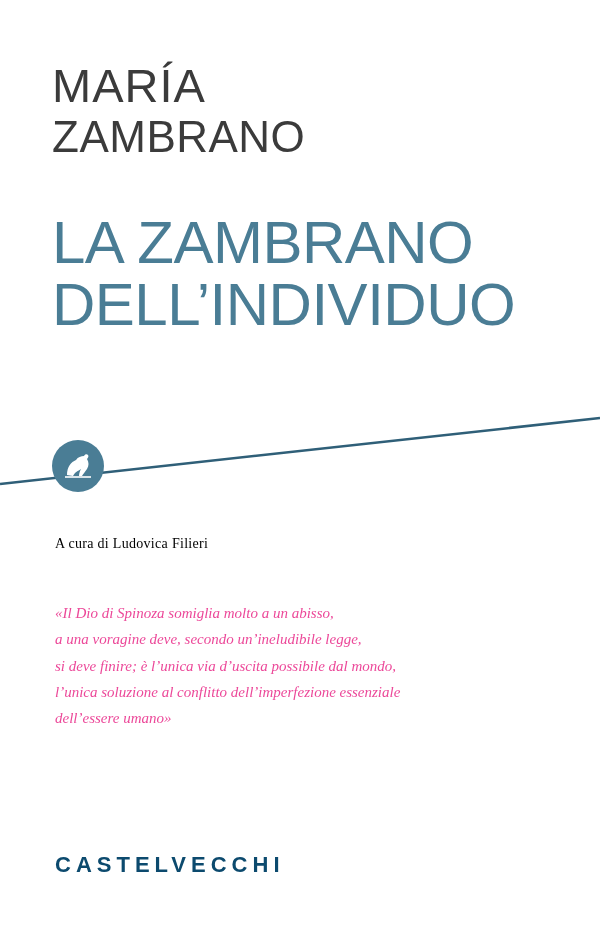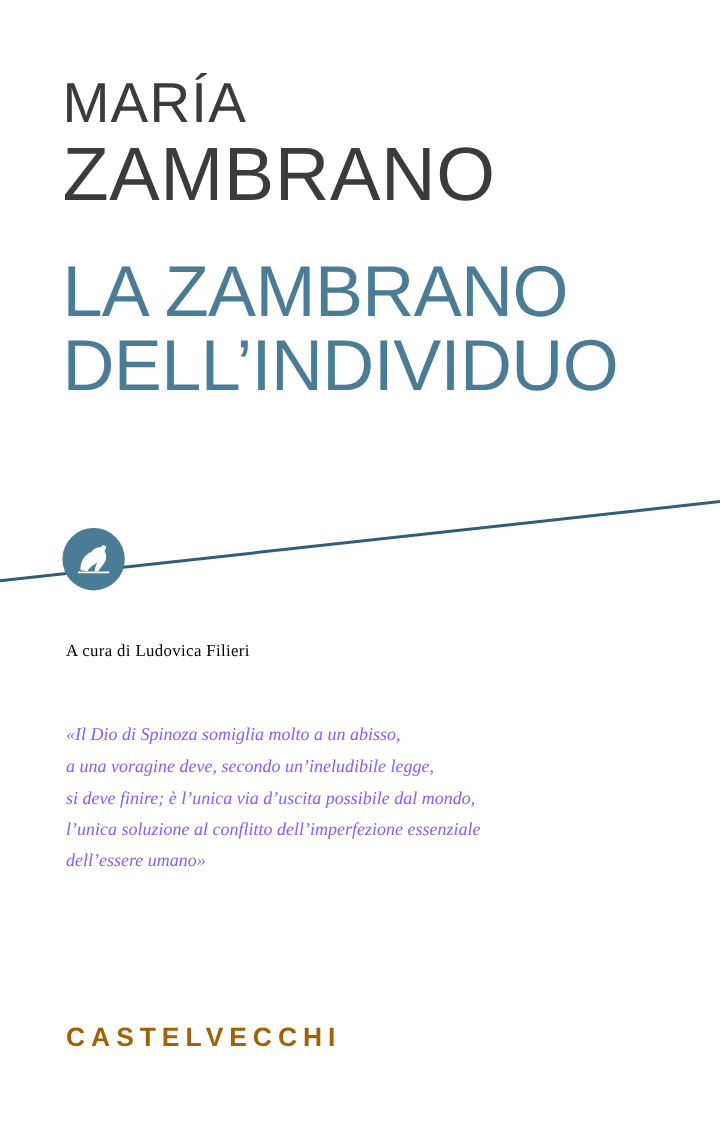--- a/index.html
+++ b/index.html
@@ -31,21 +31,21 @@
     font-weight: normal;
     color: #3b3b3b;
     letter-spacing: 0.5px;
     line-height: 1.0;
   }
   .author-first {
     font-size: 47px;
     letter-spacing: 1px;
   }
   .author-last {
-    font-size: 63px;
+    font-size: 44px;
     margin-top: 6px;
     letter-spacing: 0.5px;
   }
 
   
   .title-block {
     position: absolute;
     left: 52px;
     top: 212px;
     width: 520px;
@@ -97,37 +97,37 @@
   
   .quote-block {
     position: absolute;
     left: 55px;
     top: 600px;
     width: 470px;
     font-family: "Liberation Serif", serif;
     font-style: italic;
     font-size: 15px;
     line-height: 1.75;
-    color: #8b5cf6;
+    color: #ec4899;
   }
   .quote-block .q-line {
     display: block;
     white-space: nowrap;
   }
 
   
   .publisher {
     position: absolute;
     left: 55px;
     top: 852px;
     font-family: "Liberation Sans", sans-serif;
     font-size: 22px;
     font-weight: bold;
     letter-spacing: 5px;
-    color: #a16207;
+    color: #0c4a6e;
   }
 </style>
 </head>
 <body>
 
 <div class="cover">
 
   <div class="author-block">
     <div class="author-line author-first">MARÍA</div>
     <div class="author-line author-last">ZAMBRANO</div>

